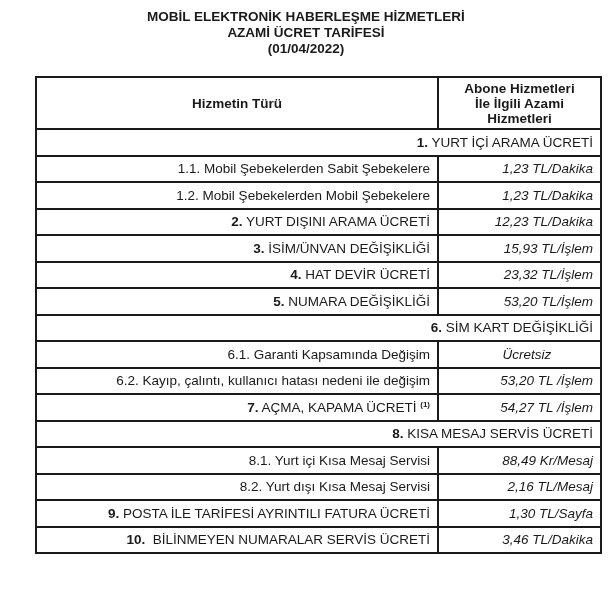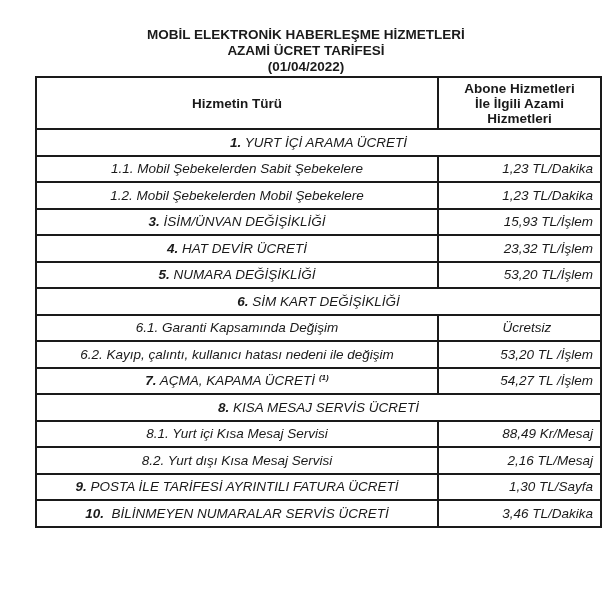--- a/index.html
+++ b/index.html
@@ -1,38 +1,38 @@
 <!DOCTYPE html>
 <html><head>
 <meta charset="utf-8">
 <style>
   html, body { margin: 0; padding: 0; background: #ffffff; }
   body {
     width: 612px; height: 593px; position: relative; overflow: hidden;
     font-family: "Liberation Sans", sans-serif; color: #1a1a1a;
   }
   .title-block {
-    position: absolute; left: 0; top: 27px; width: 612px; text-align: center;
+    position: absolute; left: 0; top: 9px; width: 612px; text-align: center;
     font-weight: bold; font-size: 13.5px; line-height: 16px;
   }
   table.tariff {
     position: absolute; left: 35px; top: 76px; width: 567px;
     border-collapse: collapse;
     font-size: 13.5px;
   }
   table.tariff td, table.tariff th {
     border: 2px solid #1a1a1a; padding: 0 7px; height: 24.5px;
     vertical-align: middle; white-space: nowrap;
   }
   table.tariff th {
     font-weight: bold; height: 50px; line-height: 15px;
   }
   th.col-service { width: 386px; text-align: center; }
   th.col-tariff { text-align: center; }
-  td.service { text-align: center; font-style: italic; }
+  td.service { text-align: right; }
   td.sub { padding-left: 14px; }
   td.value { text-align: right; padding-right: 20px; font-style: italic; }
   td.value.center { text-align: center; padding-right: 7px; padding-left: 22px; }
   .num { font-weight: bold; }
   sup { font-size: 8px; font-weight: bold; vertical-align: 5px; }
 </style>
 </head>
 <body>
 
 <div class="title-block">
@@ -59,20 +59,24 @@
     </tr>
     <tr>
       <td class="service sub">1.1. Mobil Şebekelerden Sabit Şebekelere</td>
       <td class="value">1,23 TL/Dakika</td>
     </tr>
     <tr>
       <td class="service sub">1.2. Mobil Şebekelerden Mobil Şebekelere</td>
       <td class="value">1,23 TL/Dakika</td>
     </tr>
 
+    <tr>
+      <td class="service"><span class="num">2.</span><span> YURT DIŞINI ARAMA ÜCRETİ</span></td>
+      <td class="value">12,23 TL/Dakika</td>
+    </tr>
 
     <tr>
       <td class="service"><span class="num">3.</span><span> İSİM/ÜNVAN DEĞİŞİKLİĞİ</span></td>
       <td class="value">15,93 TL/İşlem</td>
     </tr>
 
     <tr>
       <td class="service"><span class="num">4.</span><span> HAT DEVİR ÜCRETİ</span></td>
       <td class="value">23,32 TL/İşlem</td>
     </tr>

